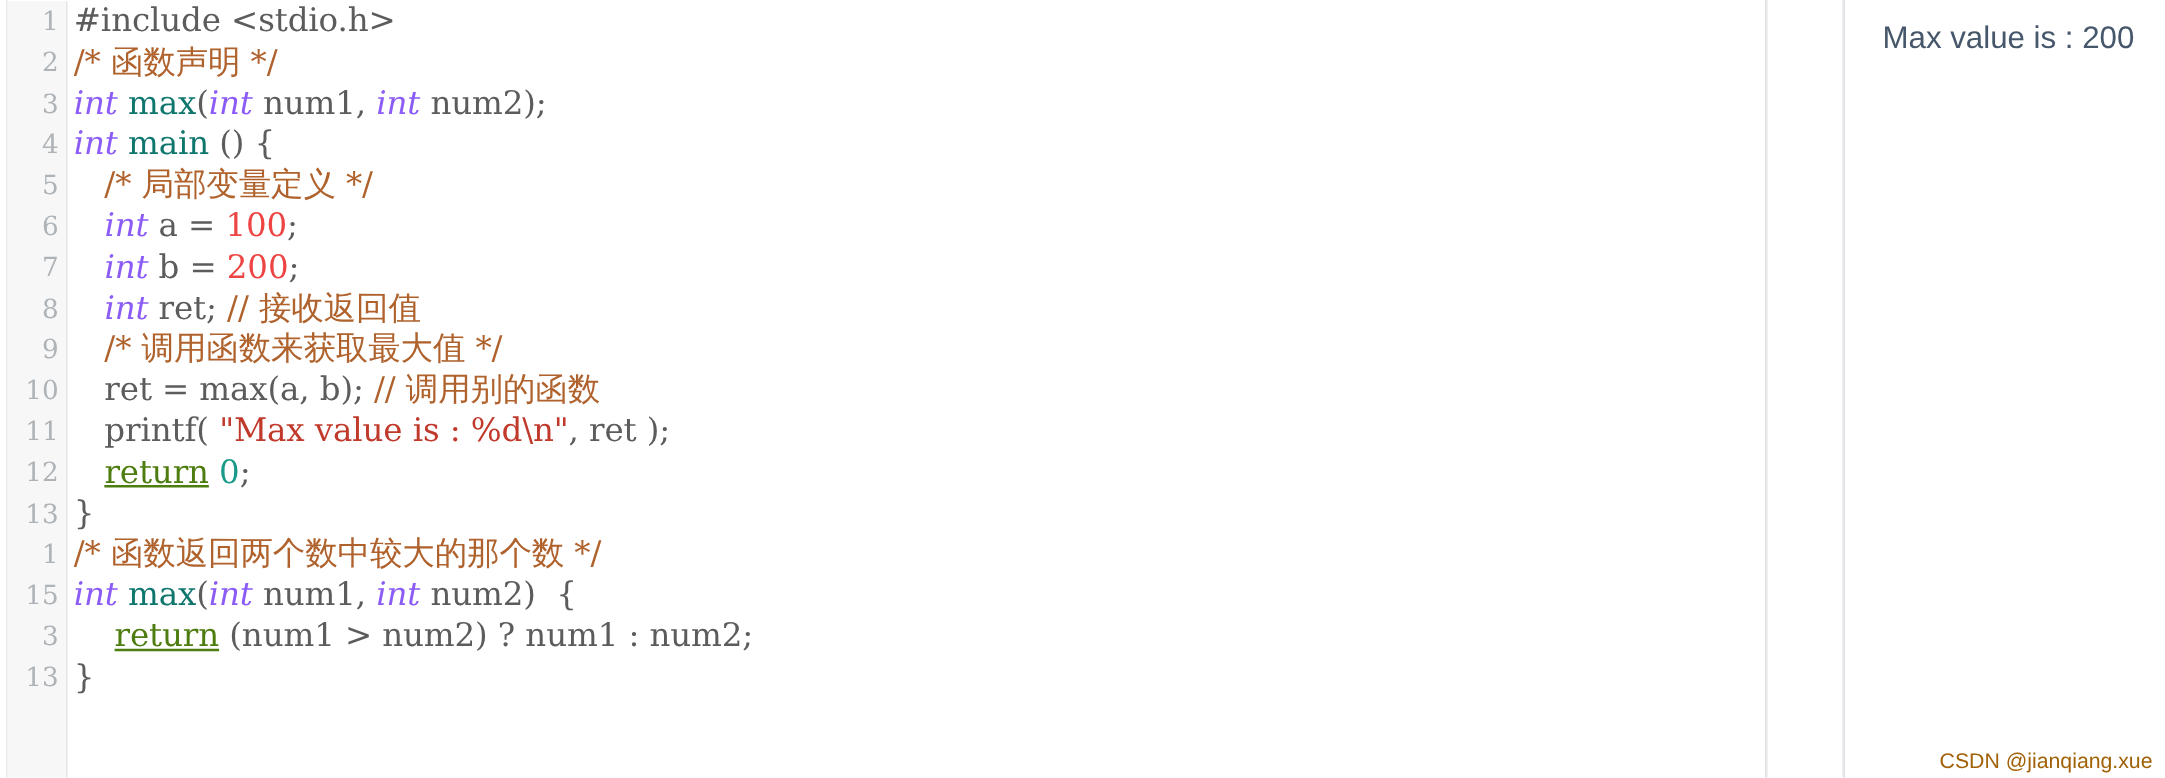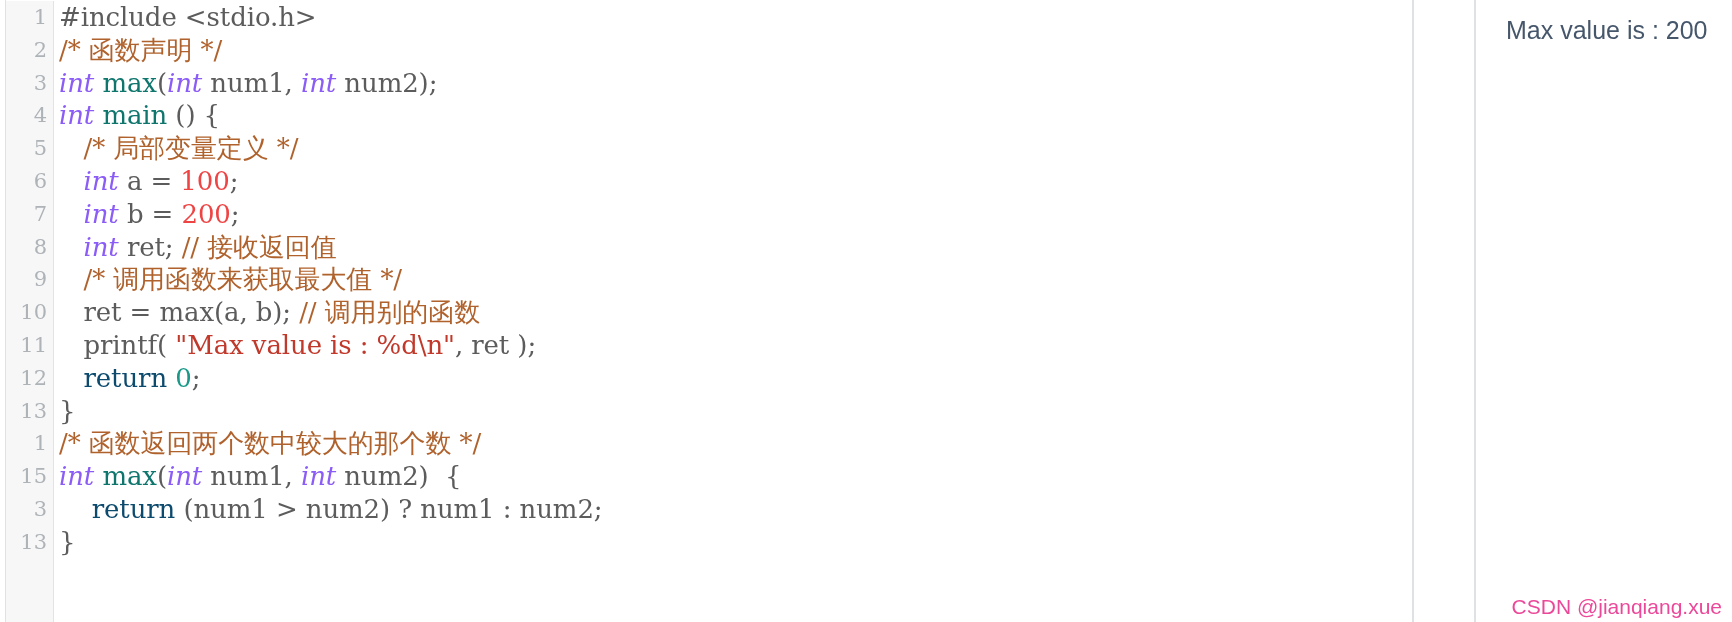--- a/index.html
+++ b/index.html
@@ -80,21 +80,21 @@
     color: #5c5c5c;
     letter-spacing: -0.1px;
   }
 
   
   .t-kw   { color: #8b5cf6; font-style: italic; }
   .t-fn   { color: #0f766e; }
   .t-com  { color: #b0622d; }
   .t-str  { color: #c0392b; }
   .t-num  { color: #ef4444; }
-  .t-ret  { color: #0c4a6e; }
+  .t-ret  { color: #4d7c0f; text-decoration: underline; }
   .t-num2 { color: #1a9988; }
   .t-pl   { color: #5c5c5c; }
 
   
   .mid-panel {
     position: absolute;
     left: 1413px;
     top: -10px;
     width: 62px;
     height: 640px;
@@ -126,22 +126,22 @@
     color: #46576b;
     white-space: nowrap;
   }
 
   
   .watermark {
     position: absolute;
     right: 14px;
     bottom: 10px;
     font-family: "Liberation Sans", sans-serif;
-    font-size: 21px;
-    color: #ec4899;
+    font-size: 17px;
+    color: #a16207;
     white-space: nowrap;
   }
 </style>
 </head>
 <body>
 
 <div id="stage">
 
   <div class="code-panel">
     <div class="code-body">

